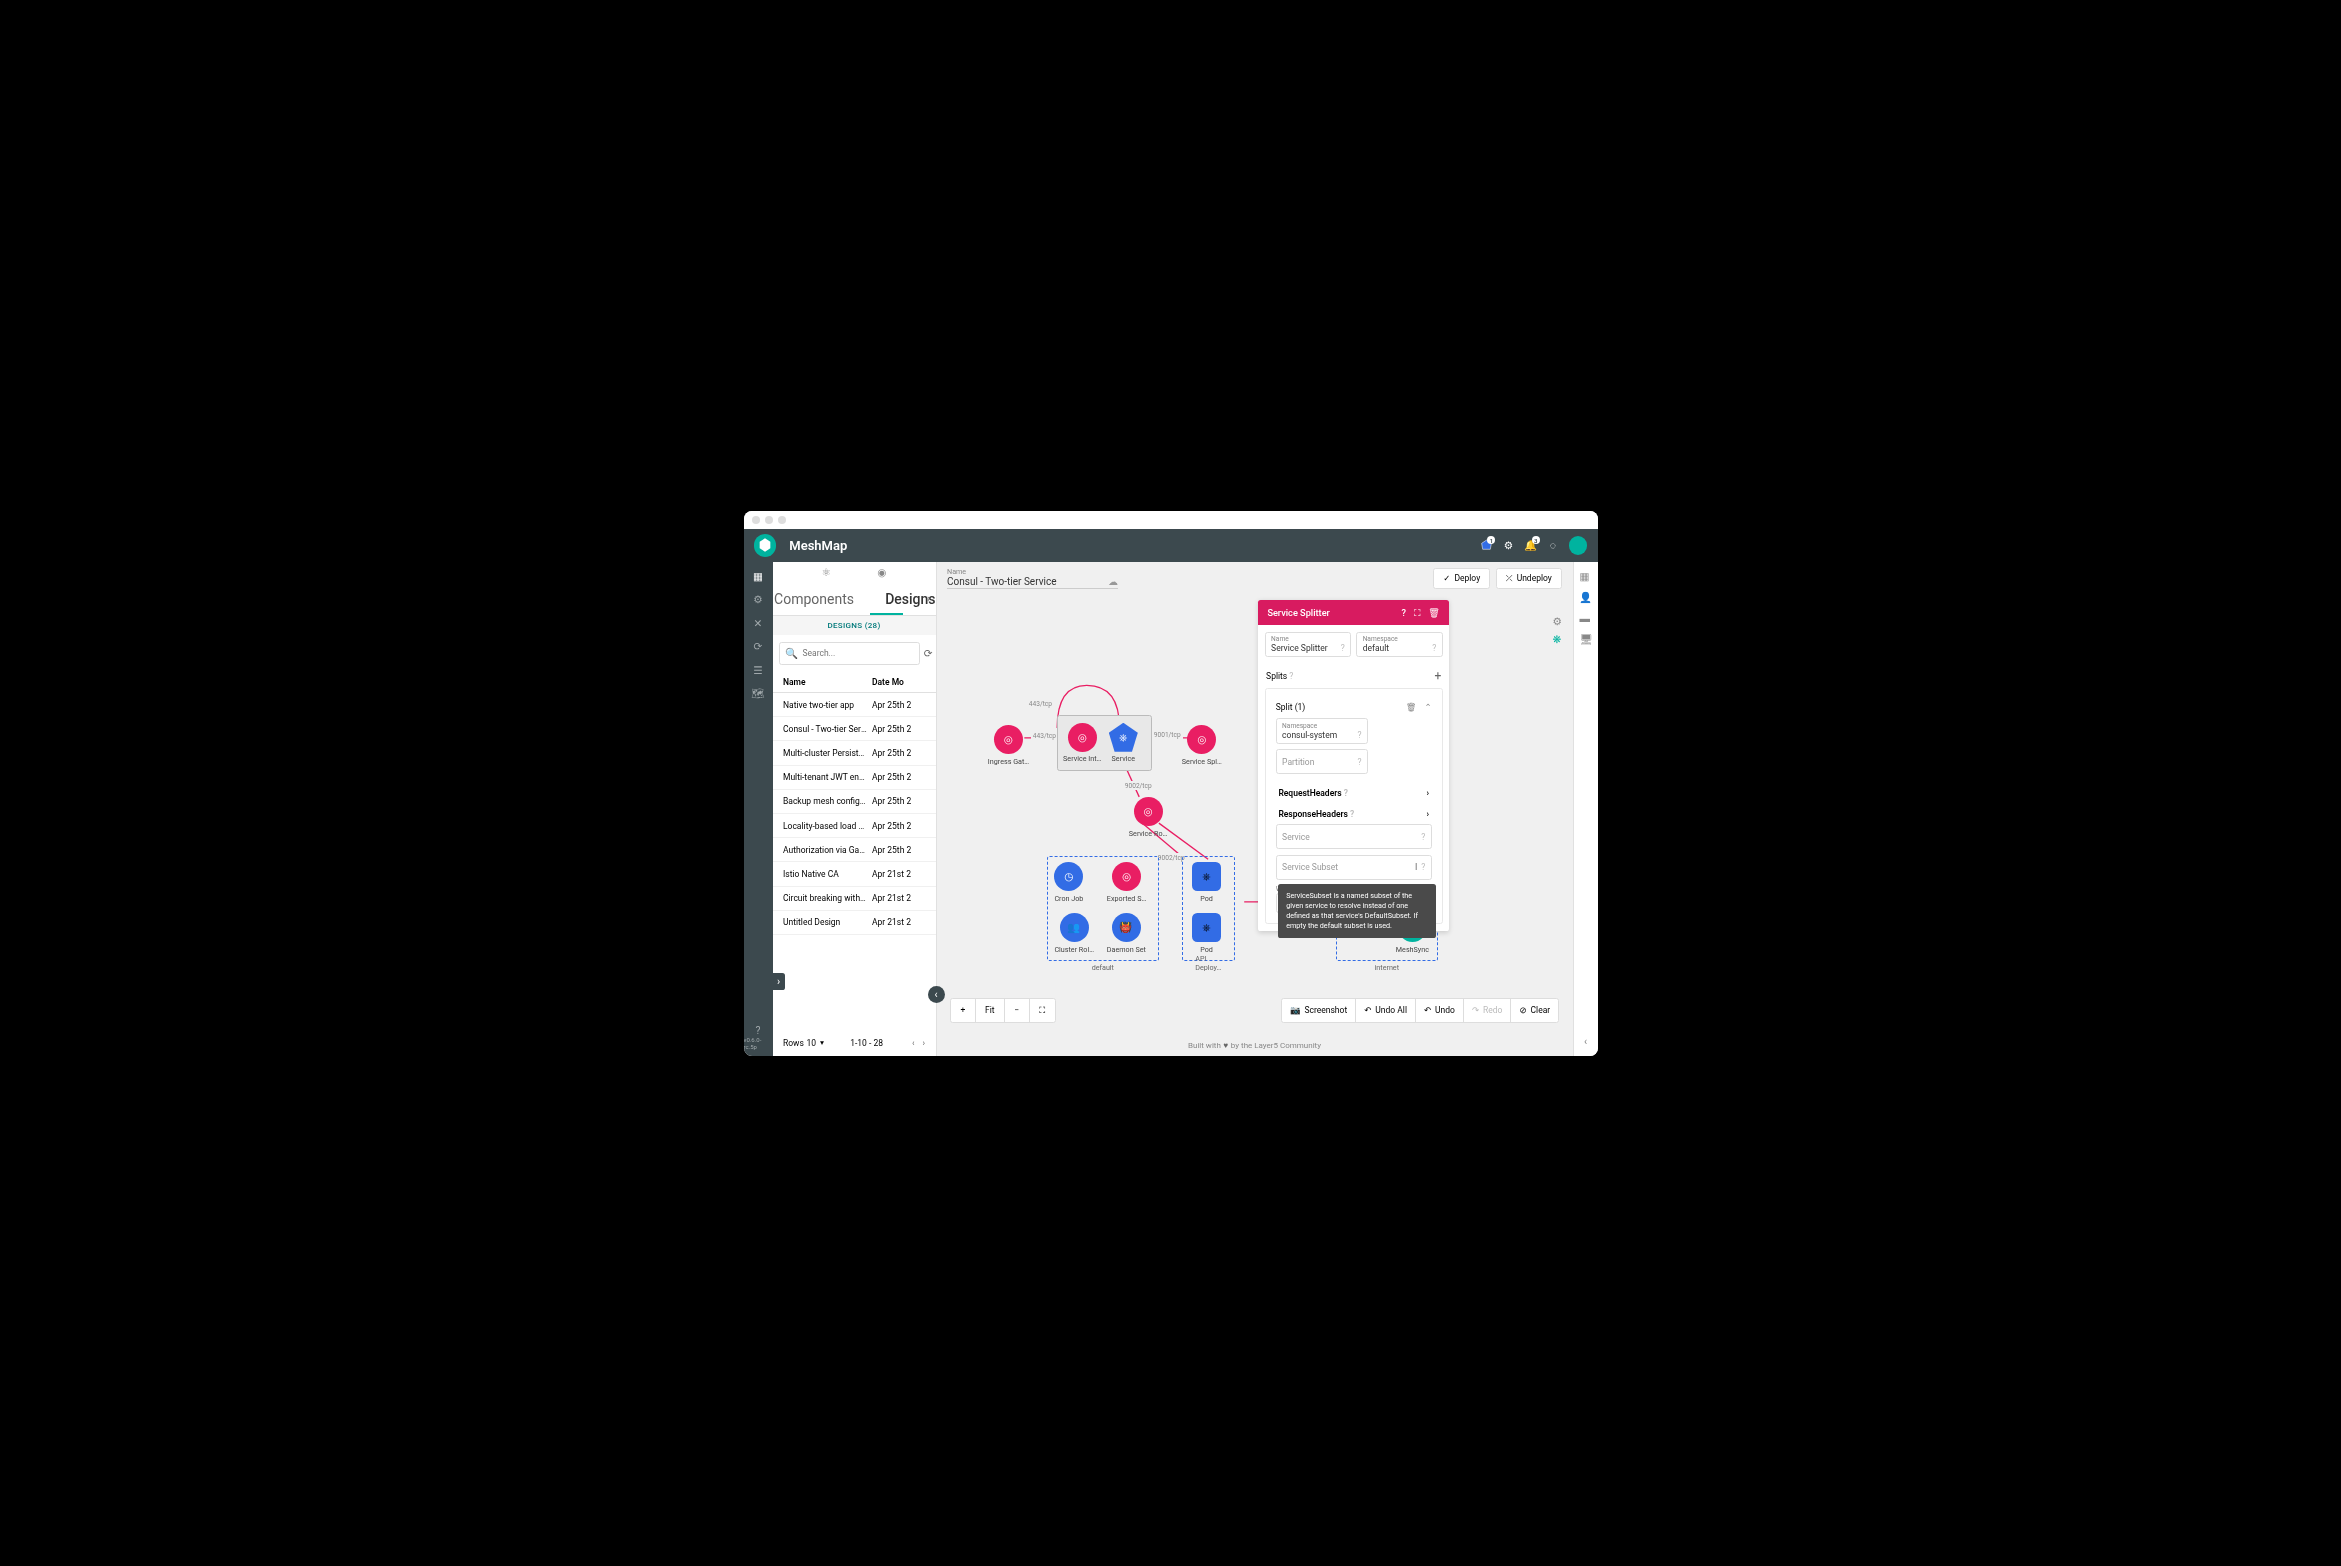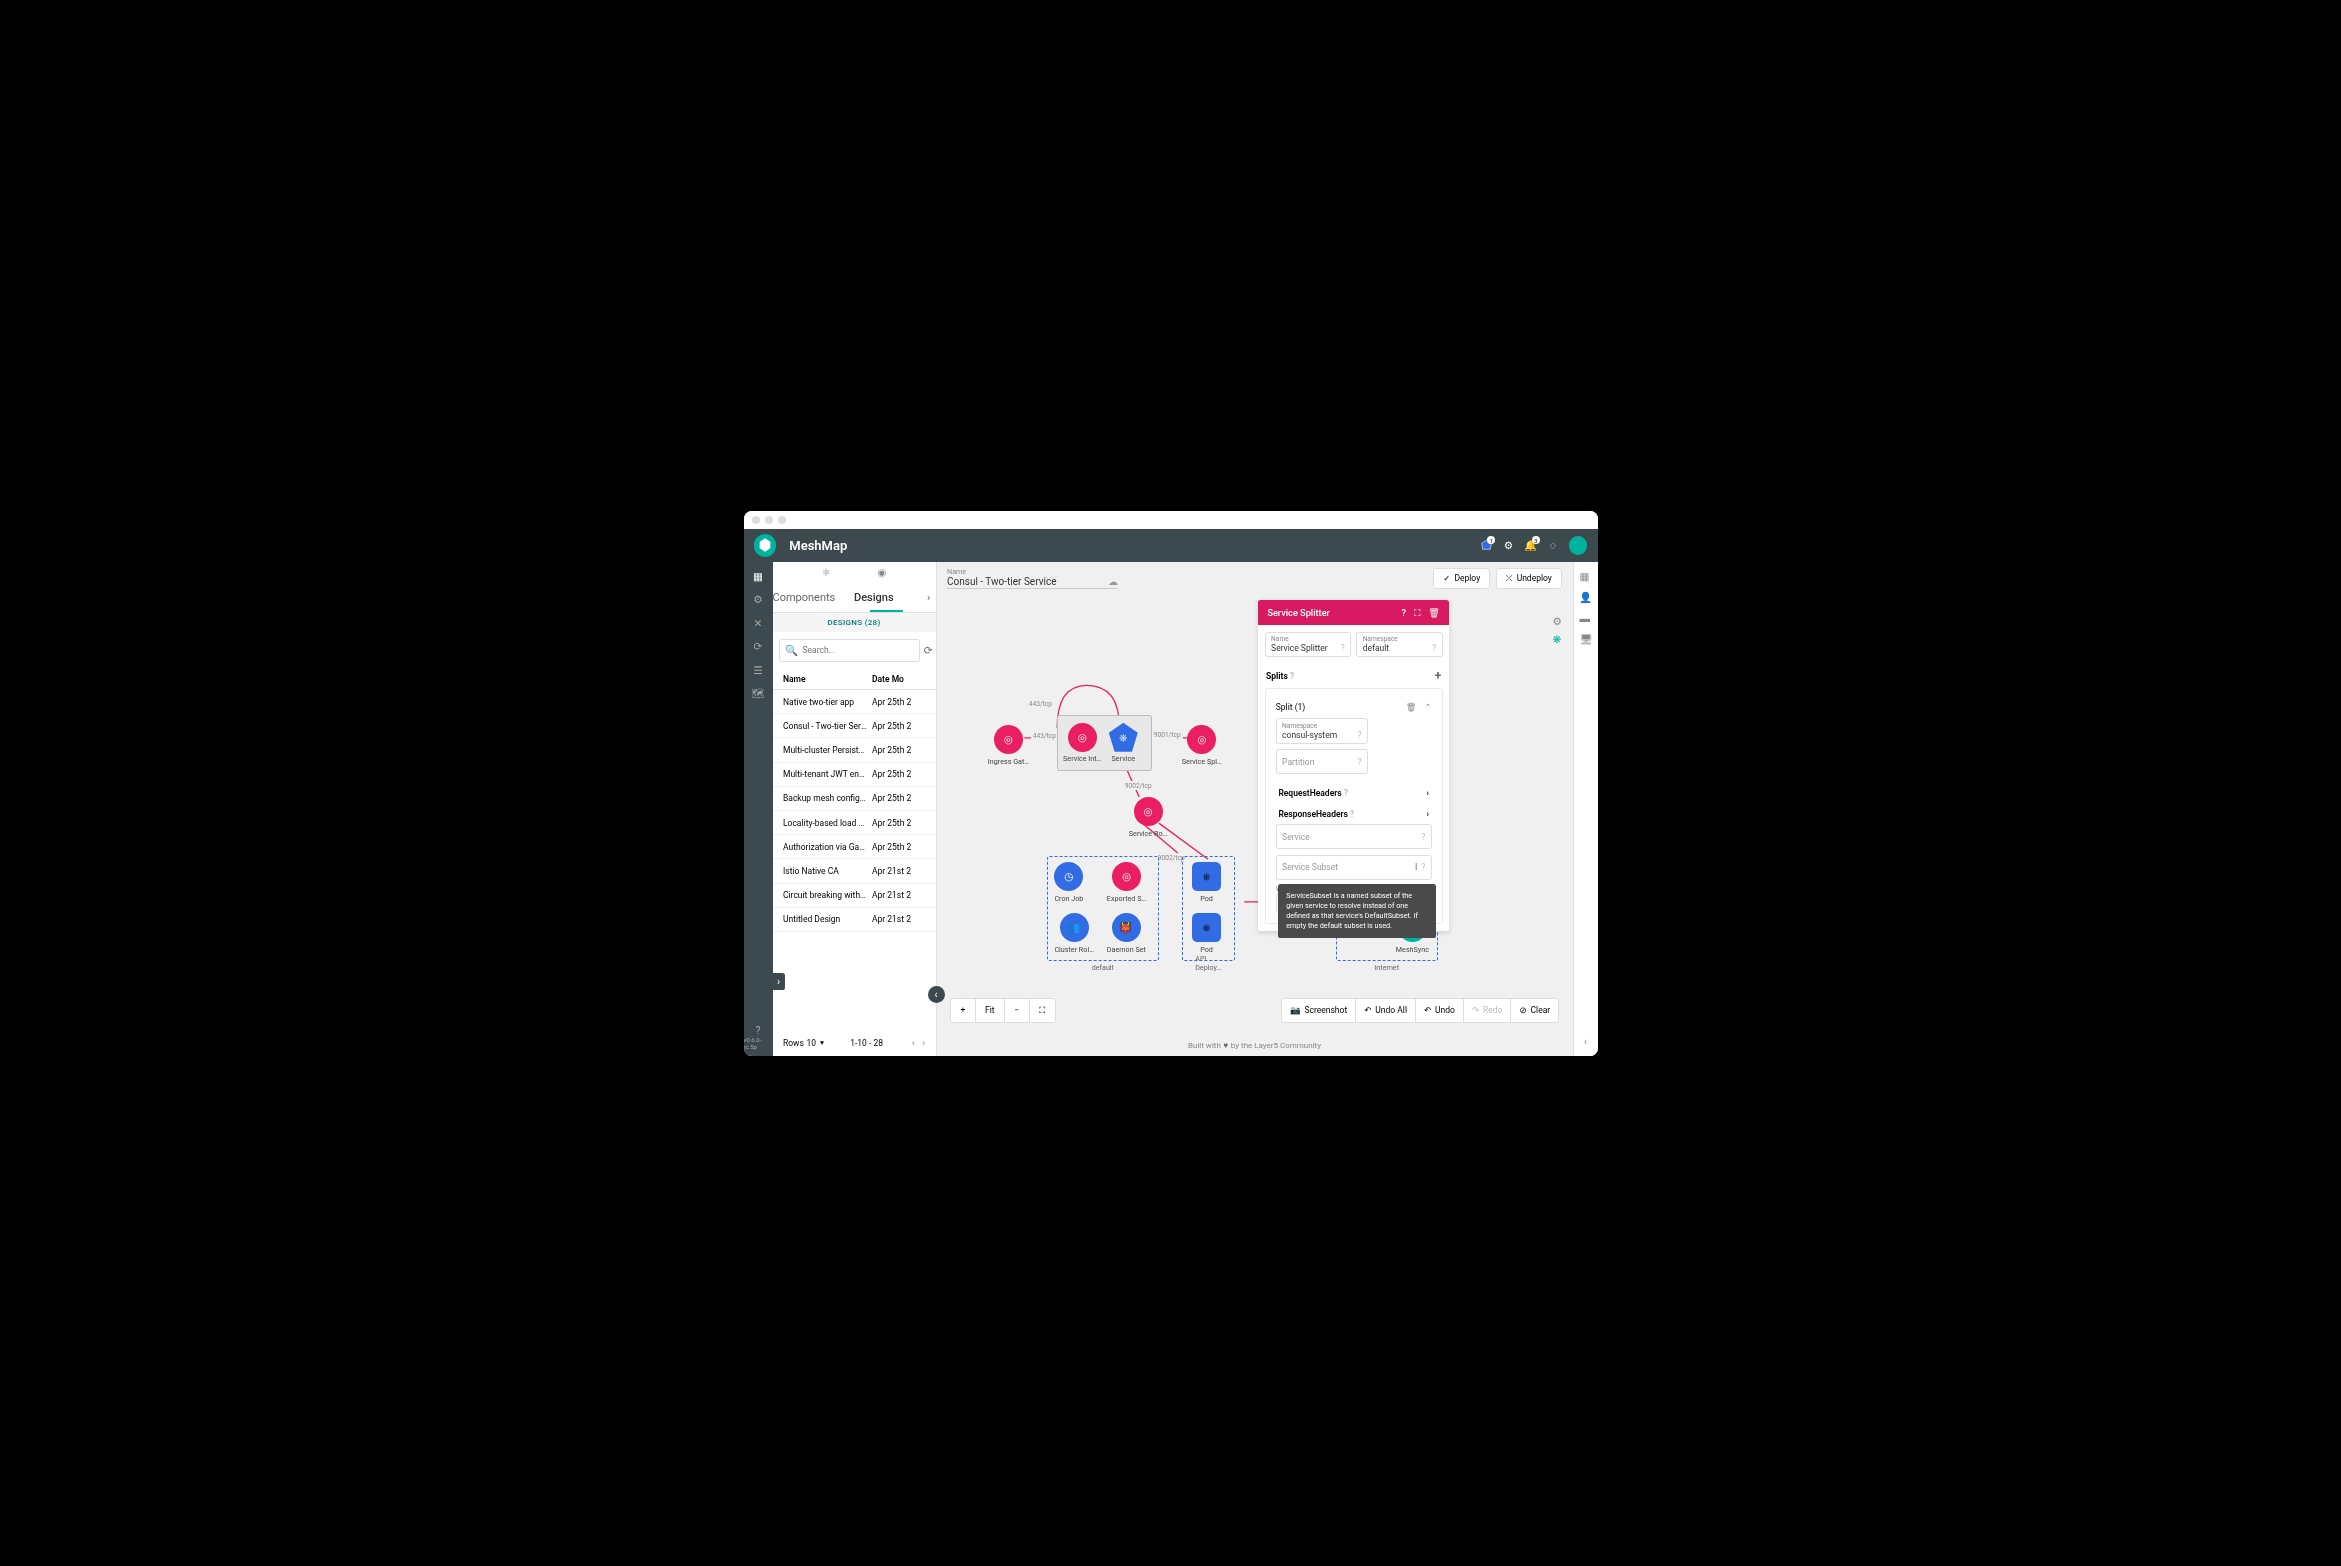--- a/index.html
+++ b/index.html
@@ -15,21 +15,21 @@
 .hicon{width:13px;height:13px;display:flex;align-items:center;justify-content:center;cursor:pointer;position:relative;color:#fff}
 .badge{position:absolute;top:-2.6px;right:-2.6px;background:#fff;color:#3c494e;font-size:6px;border-radius:50%;width:8px;height:8px;display:flex;align-items:center;justify-content:center;font-weight:600}
 .body{flex:1;display:flex;overflow:hidden}
 .navbar{width:29px;background:#3c494e;display:flex;flex-direction:column;align-items:center;padding:8px 0;gap:10.5px;position:relative}
 .nav-icon{width:13px;height:13px;color:#a0a8ab;cursor:pointer;display:flex;align-items:center;justify-content:center}
 .nav-icon.active{color:#fff}
 .version{position:absolute;bottom:5.3px;font-size:6px;color:#a0a8ab}
 .help-icon{position:absolute;bottom:18.4px;color:#a0a8ab}
 .sidebar{width:164px;background:#fff;border-right:0.7px solid #e0e0e0;display:flex;flex-direction:column;position:relative}
 .tabs{display:flex;align-items:center;border-bottom:0.7px solid #e0e0e0;padding:5.3px 0;position:relative}
-.tab{flex:1;text-align:left;font-size:11px;color:#666;cursor:pointer;padding:2.6px 0}
+.tab{flex:1;text-align:right;font-size:14px;color:#666;cursor:pointer;padding:2.6px 0}
 .tab.active{color:#333;font-weight:500}
 .tab-underline{position:absolute;bottom:0;right:33px;width:33px;height:1.3px;background:#00b39f}
 .tab-chevron{position:absolute;right:5.3px;color:#666;cursor:pointer}
 .tab-icons{display:flex;justify-content:space-around;padding:4px 26px}
 .designs-header{background:#f5f5f5;text-align:center;padding:5.3px;font-size:8px;color:#00797a;font-weight:500;letter-spacing:0.3px}
 .search-row{display:flex;padding:6.6px;gap:4px;align-items:center}
 .search-box{flex:1;display:flex;align-items:center;border:0.7px solid #ddd;border-radius:2.6px;padding:4px 5.3px;gap:4px}
 .search-box input{border:none;outline:none;flex:1;font-size:8.5px}
 .icon-btn{width:18.4px;height:18.4px;display:flex;align-items:center;justify-content:center;cursor:pointer;color:#666}
 .table-header{display:flex;padding:5.3px 10.5px;font-size:8.5px;font-weight:600;border-bottom:0.7px solid #e0e0e0}
@@ -75,21 +75,21 @@
 .rb-expand{position:absolute;bottom:8px;color:#888;cursor:pointer}
 .panel{position:absolute;top:0;right:118px;width:191px;background:#fff;border-radius:2.6px;box-shadow:0 1.3px 5.3px rgba(0,0,0,0.15);z-index:10}
 .panel-header{background:#d81b60;color:#fff;padding:6.6px 9.2px;font-size:9.2px;font-weight:500;display:flex;align-items:center;justify-content:space-between;border-radius:2.6px 2.6px 0 0}
 .panel-header-icons{display:flex;gap:8px}
 .panel-body{padding:6.6px}
 .field-row{display:flex;gap:5.3px;margin-bottom:6.6px}
 .field{flex:1;border:0.7px solid #ddd;border-radius:2.6px;padding:2.6px 5.3px;position:relative}
 .field-label{font-size:6.6px;color:#888}
 .field-value{font-size:8.5px;color:#333;display:flex;justify-content:space-between;align-items:center}
 .help{color:#bbb;cursor:pointer}
-.section-header{display:flex;align-items:center;justify-content:space-between;padding:5.3px 1.3px;font-size:8.5px;font-weight:700}
+.section-header{display:flex;align-items:center;justify-content:space-between;padding:5.3px 1.3px;font-size:8.5px;font-weight:400}
 .split-box{border:0.7px solid #e8e8e8;border-radius:2.6px;padding:10px}
 .split-header{display:flex;align-items:center;justify-content:space-between;padding:2.6px 0 6.6px;font-size:8.5px}
 .split-actions{display:flex;gap:8px;color:#888}
 .sub-section{display:flex;align-items:center;justify-content:space-between;padding:5.3px 2.6px;font-size:8.5px;font-weight:600}
 .tooltip{position:absolute;background:#4a4a4a;color:#fff;font-size:7.2px;padding:6.6px 8px;border-radius:2.6px;width:158px;line-height:1.4;z-index:20}
 svg line,svg path{stroke:#e91e63;stroke-width:2;fill:none}
 </style>
 </head>
 <body>
 

